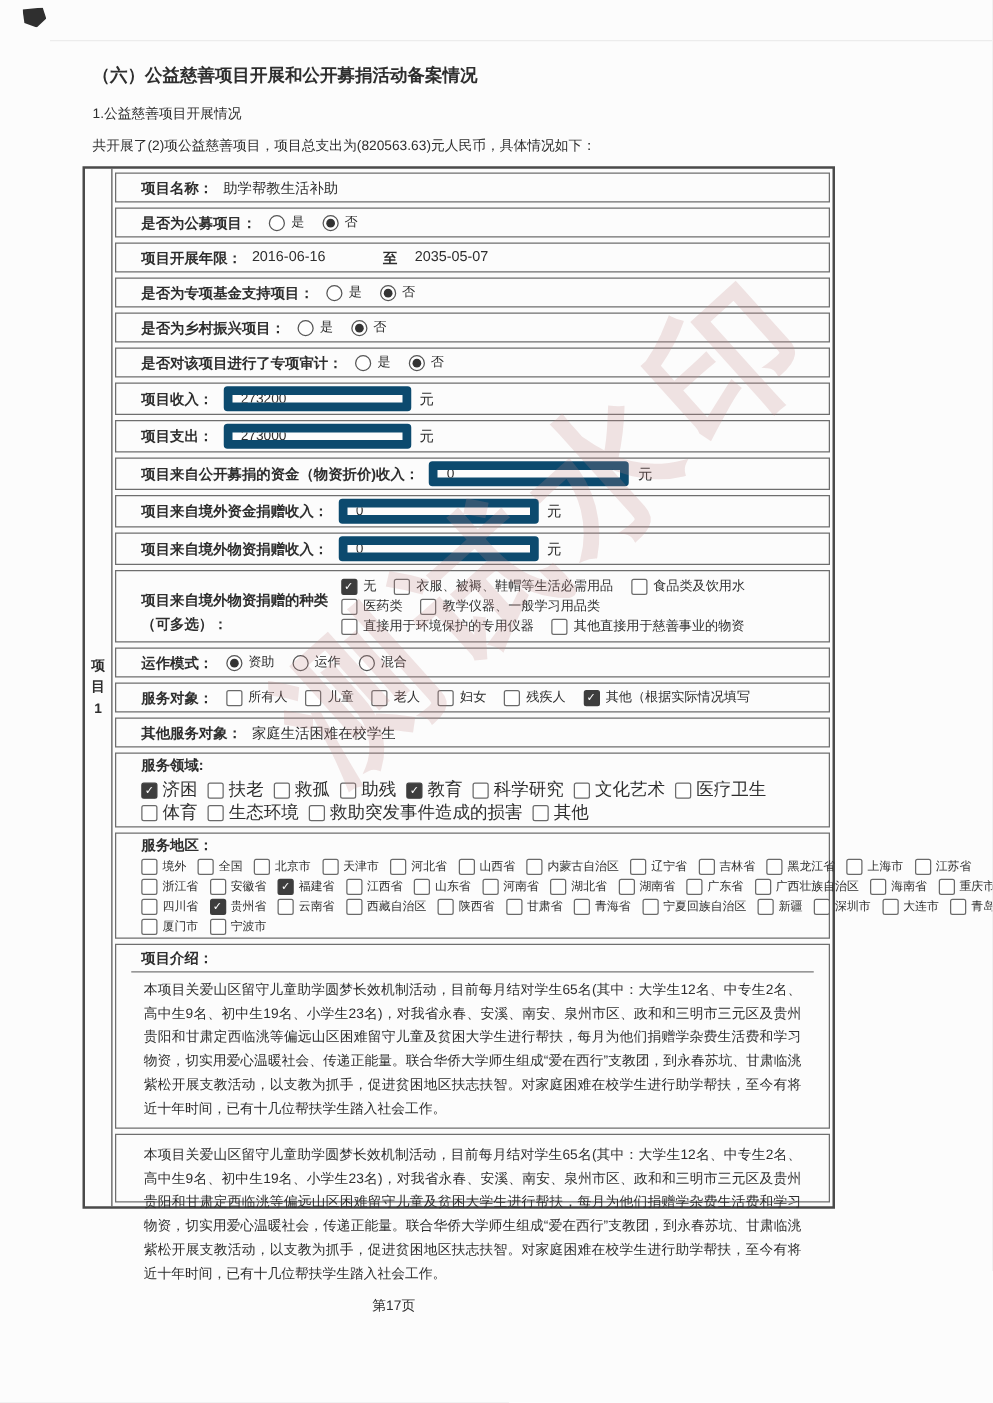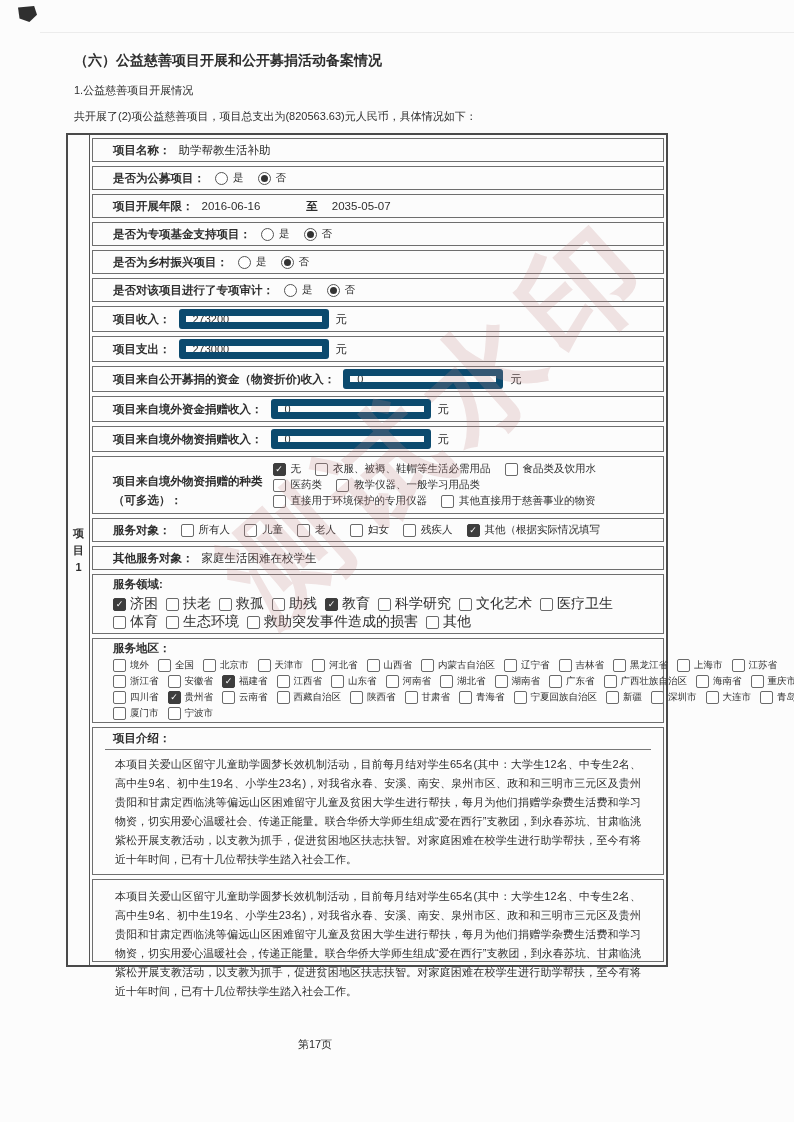--- a/index.html
+++ b/index.html
@@ -203,20 +203,37 @@
                 <span class="cb"></span>
                 <span class="opt-label">直接用于环境保护的专用仪器</span>
               </span>
               <span class="opt">
                 <span class="cb"></span>
                 <span class="opt-label">其他直接用于慈善事业的物资</span>
               </span>
             </span>
         </div>
 
+        <div class="row">
+          <span class="row-label">运作模式：</span>
+          <span class="radios">
+              <span class="opt">
+                <span class="rb sel"></span>
+                <span class="opt-label">资助</span>
+              </span>
+              <span class="opt">
+                <span class="rb"></span>
+                <span class="opt-label">运作</span>
+              </span>
+              <span class="opt">
+                <span class="rb"></span>
+                <span class="opt-label">混合</span>
+              </span>
+            </span>
+        </div>
 
         <div class="row">
           <span class="row-label">服务对象：</span>
           <span class="opts">
               <span class="opt">
                 <span class="cb"></span>
                 <span class="opt-label">所有人</span>
               </span>
               <span class="opt">
                 <span class="cb"></span>

